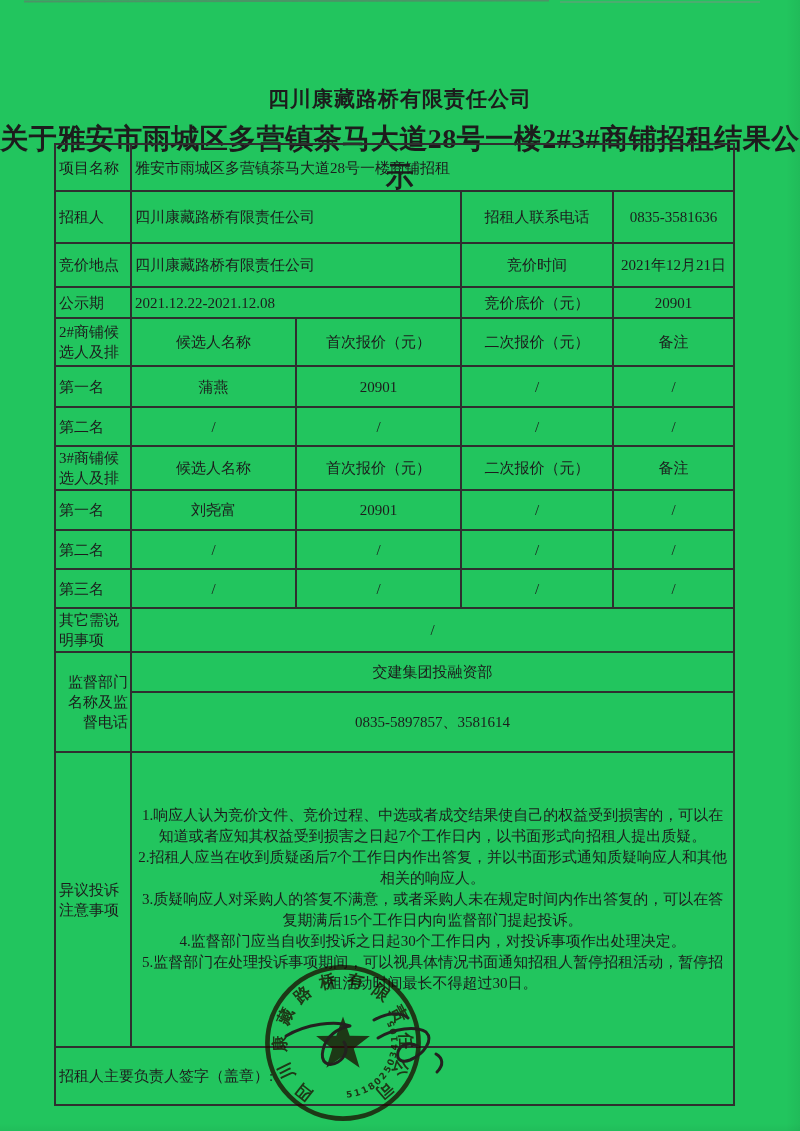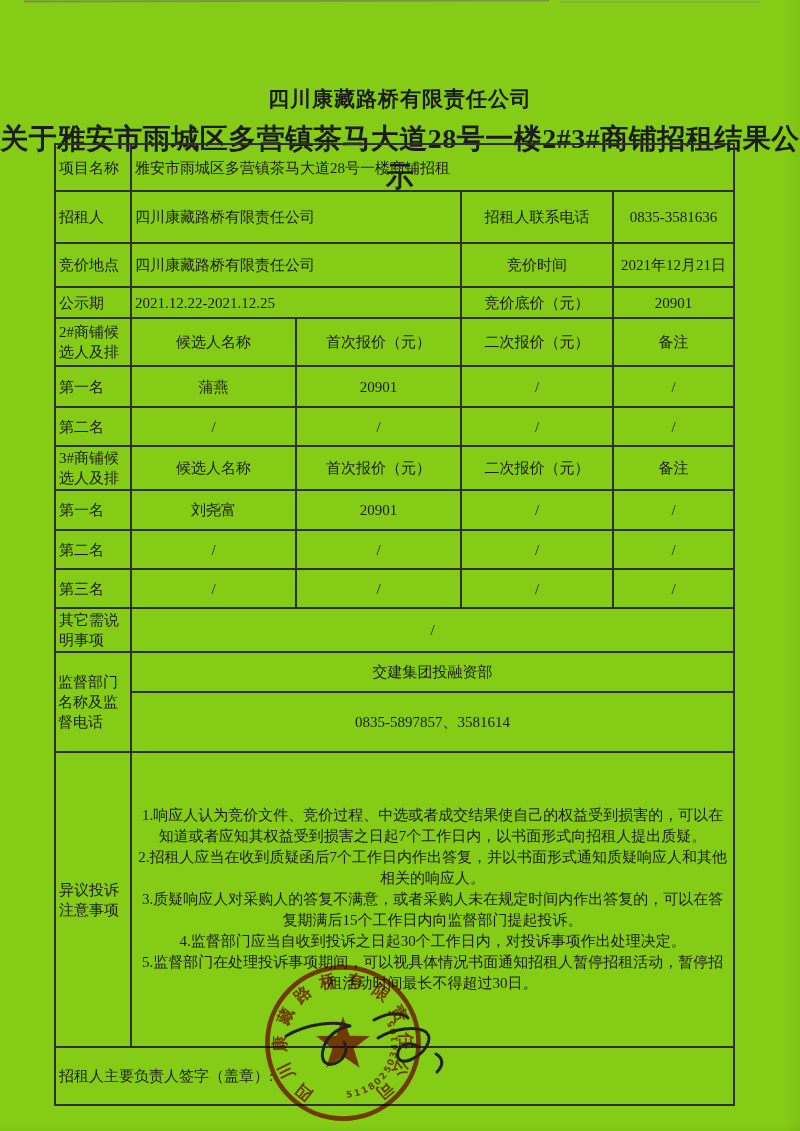--- a/index.html
+++ b/index.html
@@ -1,18 +1,18 @@
 <!DOCTYPE html>
 <html><head>
 <meta charset="utf-8">
 <style>
   html,body{margin:0;padding:0;background:#e9e9e7;}
   .page{
     position:relative;width:800px;height:1131px;margin:0 auto;
-    background:#84cc16;overflow:hidden;
+    background:#22c55e;overflow:hidden;
     font-family:"Liberation Serif","DejaVu Serif",serif;
     color:#1c1c1c;
   }
   
   .edge-line-a{position:absolute;top:0;left:24px;width:525px;height:2px;background:#6e6e6e;opacity:.55;transform:rotate(-0.12deg);}
   .edge-line-b{position:absolute;top:1px;left:560px;width:200px;height:2px;background:#8a8a8a;opacity:.4;}
   .edge-shade-right{position:absolute;top:0;right:0;width:14px;height:100%;background:linear-gradient(to right,rgba(0,0,0,0),rgba(0,0,0,0.05));}
   .edge-shade-bottom{position:absolute;bottom:0;left:0;width:100%;height:8px;background:linear-gradient(to bottom,rgba(0,0,0,0),rgba(0,0,0,0.04));}
 
   .titles{position:absolute;top:85px;left:0;width:100%;text-align:center;}
@@ -78,21 +78,21 @@
 
     <tr style="height:44px">
       <td class="lbl">竞价地点</td>
       <td class="vleft" colspan="2">四川康藏路桥有限责任公司</td>
       <td class="c">竞价时间</td>
       <td class="c">2021年12月21日</td>
     </tr>
 
     <tr style="height:31px">
       <td class="lbl">公示期</td>
-      <td class="vleft" colspan="2">2021.12.22-2021.12.25</td>
+      <td class="vleft" colspan="2">2021.12.22-2021.12.08</td>
       <td class="c">竞价底价（元）</td>
       <td class="c">20901</td>
     </tr>
 
     <tr style="height:48px">
       <td class="lbl">2#商铺候选人及排</td>
       <td class="c">候选人名称</td>
       <td class="c">首次报价（元）</td>
       <td class="c">二次报价（元）</td>
       <td class="c">备注</td>
@@ -145,21 +145,21 @@
       <td class="c">/</td>
       <td class="c">/</td>
     </tr>
 
     <tr style="height:40px">
       <td class="lbl">其它需说明事项</td>
       <td class="c" colspan="4">/</td>
     </tr>
 
     <tr style="height:40px">
-      <td class="lbl c" rowspan="2" style="text-align:left;padding:1px 2px;">监督部门名称及监督电话</td>
+      <td class="lbl c" rowspan="2" style="text-align:right;padding:1px 2px;">监督部门名称及监督电话</td>
       <td class="c" colspan="4">交建集团投融资部</td>
     </tr>
     <tr style="height:60px">
       <td class="c" colspan="4">0835-5897857、3581614</td>
     </tr>
 
     <tr style="height:295px">
       <td class="lbl">异议投诉注意事项</td>
       <td class="notice" colspan="4">
         <p>1.响应人认为竞价文件、竞价过程、中选或者成交结果使自己的权益受到损害的，可以在知道或者应知其权益受到损害之日起7个工作日内，以书面形式向招租人提出质疑。</p>

